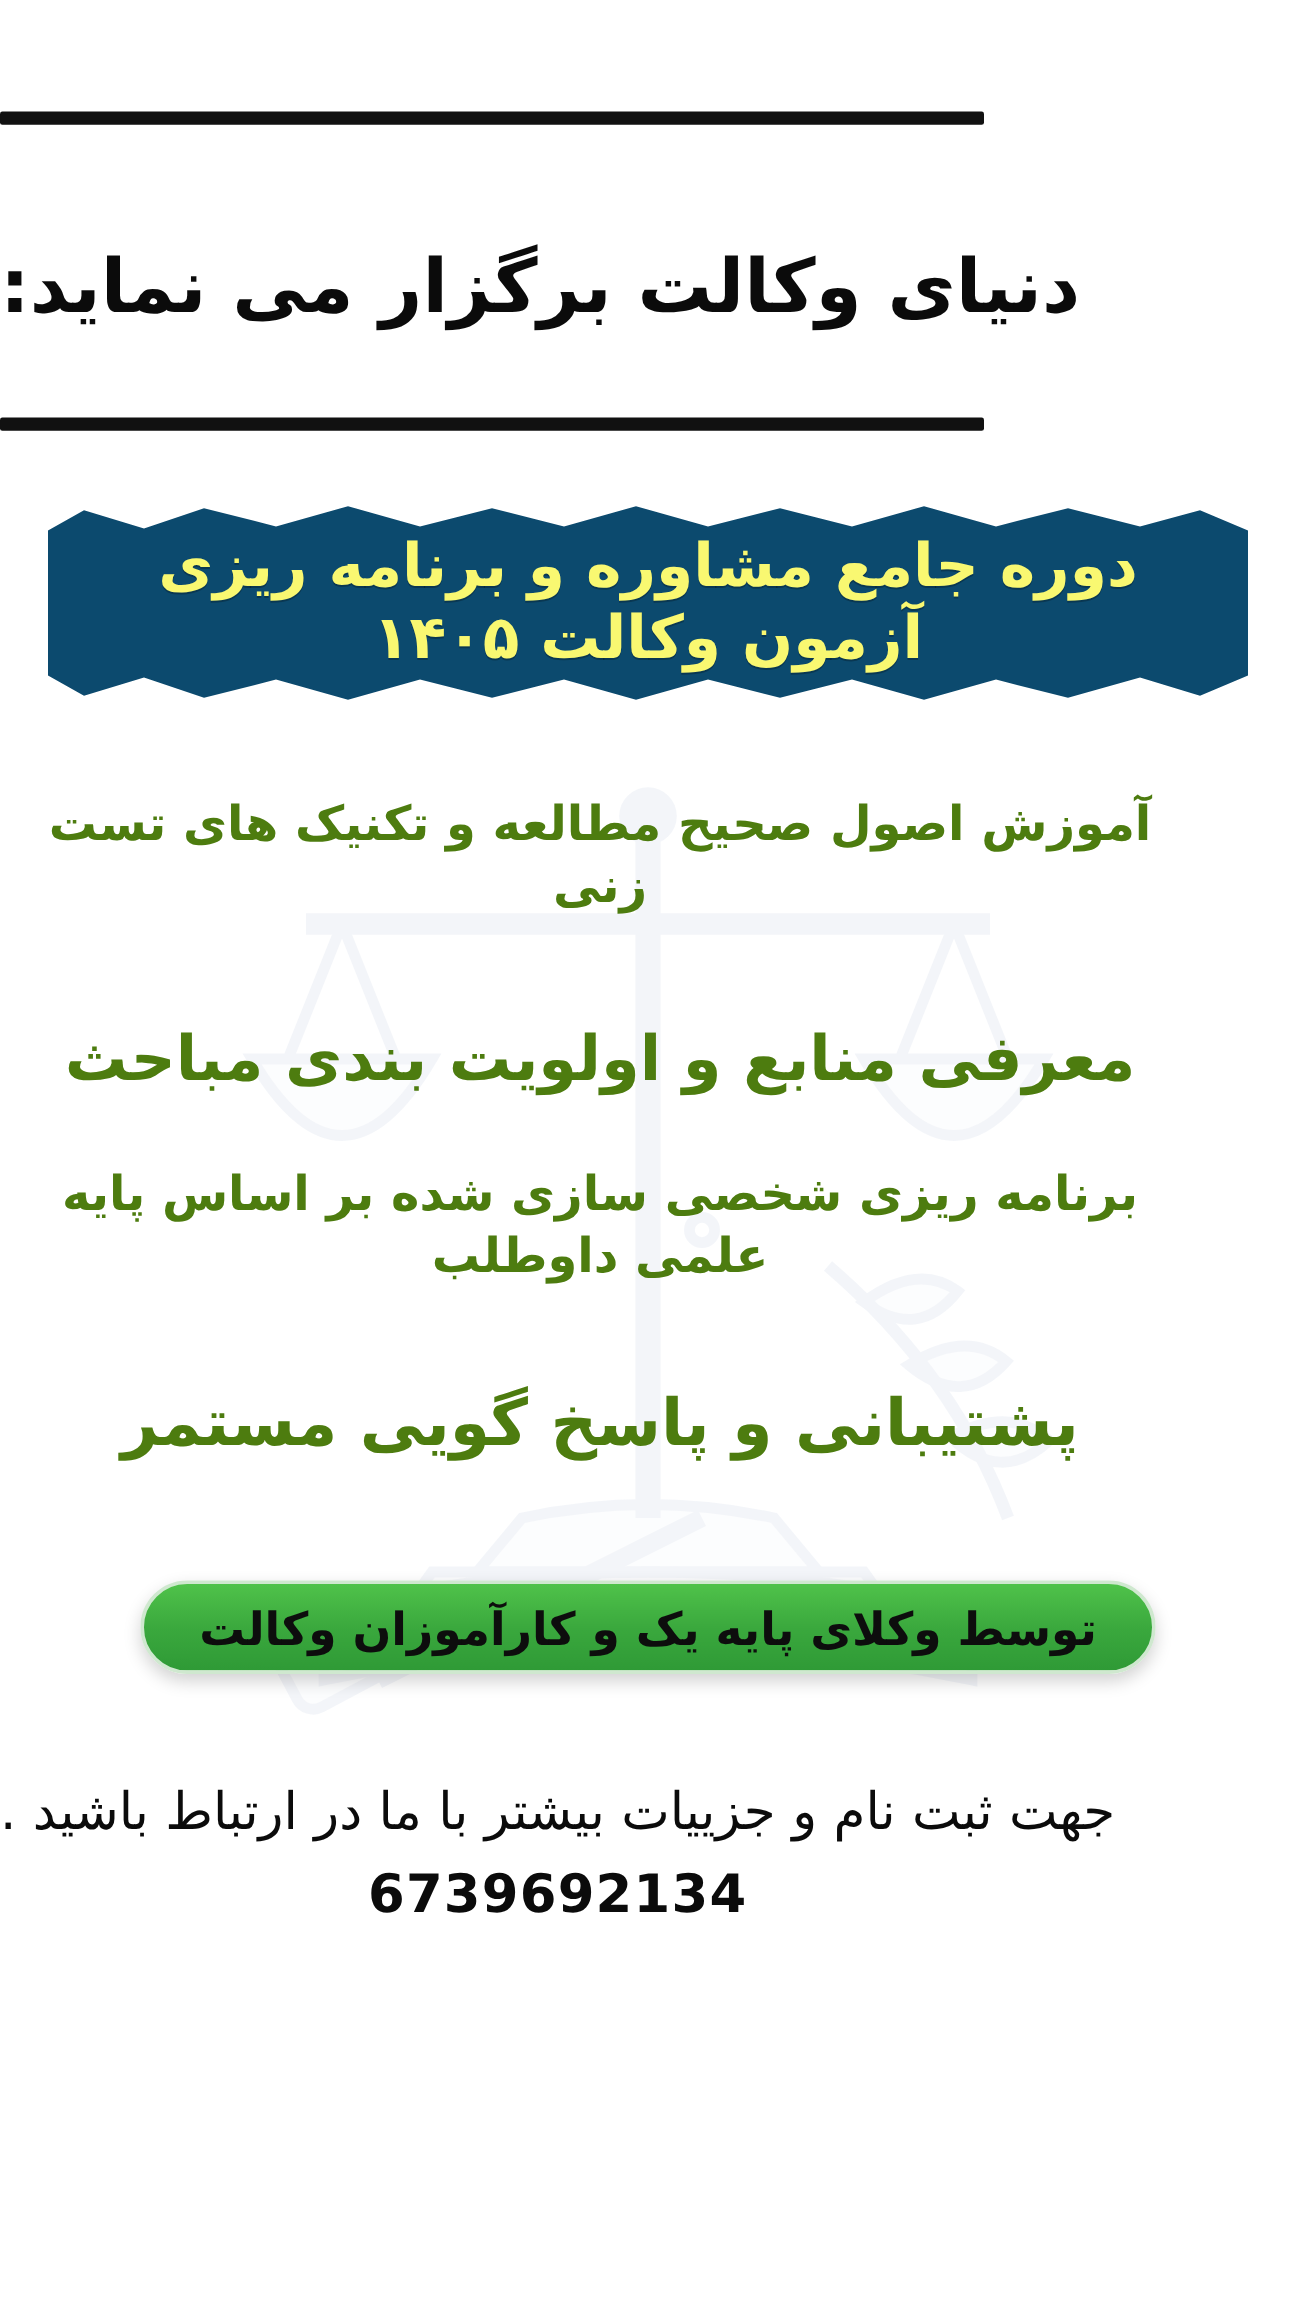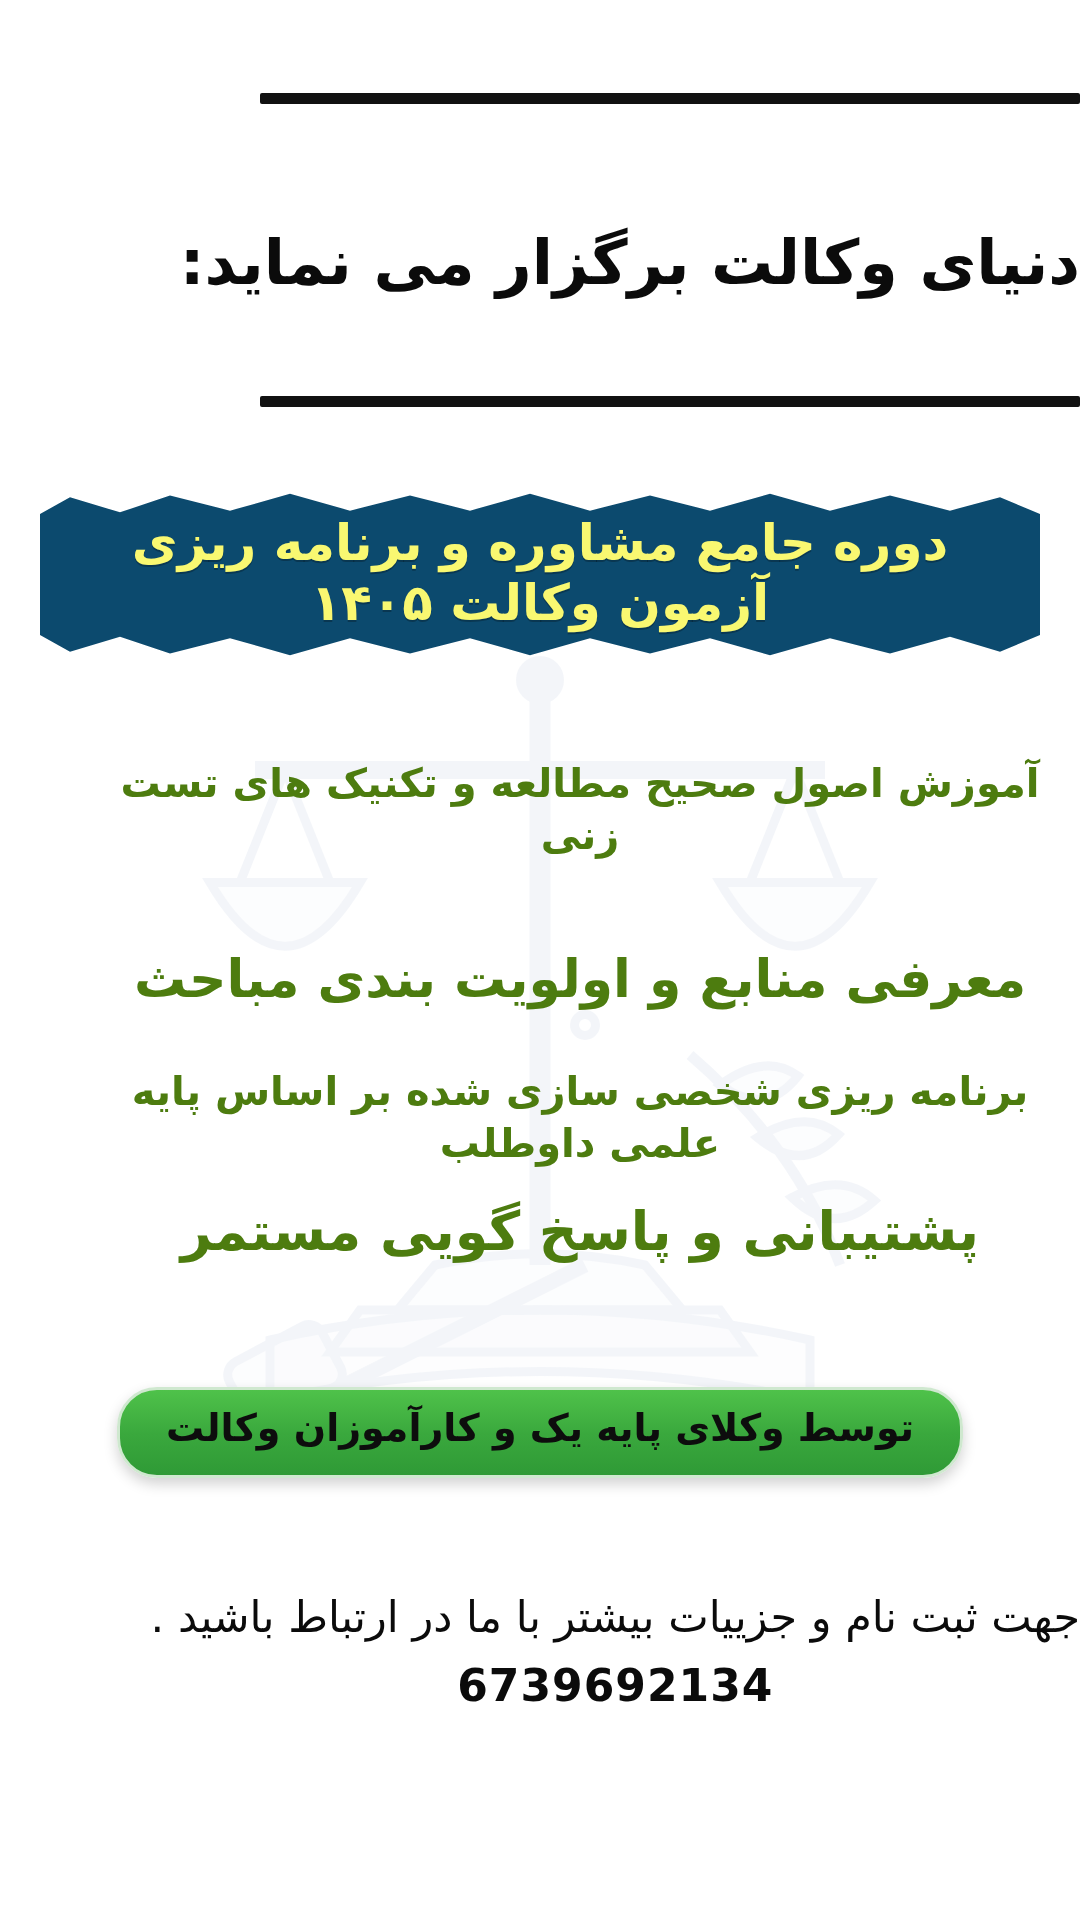--- a/index.html
+++ b/index.html
@@ -14,22 +14,21 @@
     overflow: hidden;
     font-family: "DejaVu Sans", "Liberation Sans", sans-serif;
   }
 
   .poster {
     position: absolute;
     inset: 0;
     background: #ffffff;
     display: flex;
     flex-direction: column;
-    align-items: flex-start;
-    gap: 24px;
+    align-items: flex-end;
   }
 
   
   .watermark {
     position: absolute;
     left: 50%;
     top: 560px;
     transform: translateX(-50%);
     width: 900px;
     height: 900px;
@@ -111,35 +110,35 @@
     text-align: center;
     direction: rtl;
     font-weight: 700;
     color: #4d7c0f;
     line-height: 1.3;
   }
   .f-1 { font-size: 40px; margin-top: 16px; }
   .f-2 { font-size: 52px; margin-top: 85px; }
   .f-3 { font-size: 40px; margin-top: 52px; }
   .f-4 { font-size: 37px; margin-top: 52px; }
-  .f-5 { font-size: 54px; margin-top: 28px; }
+  .f-5 { font-size: 54px; margin-top: 78px; }
 
   
   .pill-wrap {
     z-index: 2;
     margin-top: 96px;
     display: flex;
     justify-content: center;
     width: 100%;
   }
   .pill {
     background: linear-gradient(180deg, #4fc24a 0%, #3aa83d 52%, #2f9a36 100%);
     border: 3px solid #cfe8cf;
     border-radius: 40px;
-    padding: 16px 46px 25px;
+    padding: 16px 46px 12px;
     box-shadow: 0 6px 14px rgba(0,0,0,.18);
   }
   .pill-text {
     font-size: 38px;
     font-weight: 700;
     color: #0d0d0d;
     direction: rtl;
     white-space: nowrap;
   }
 

